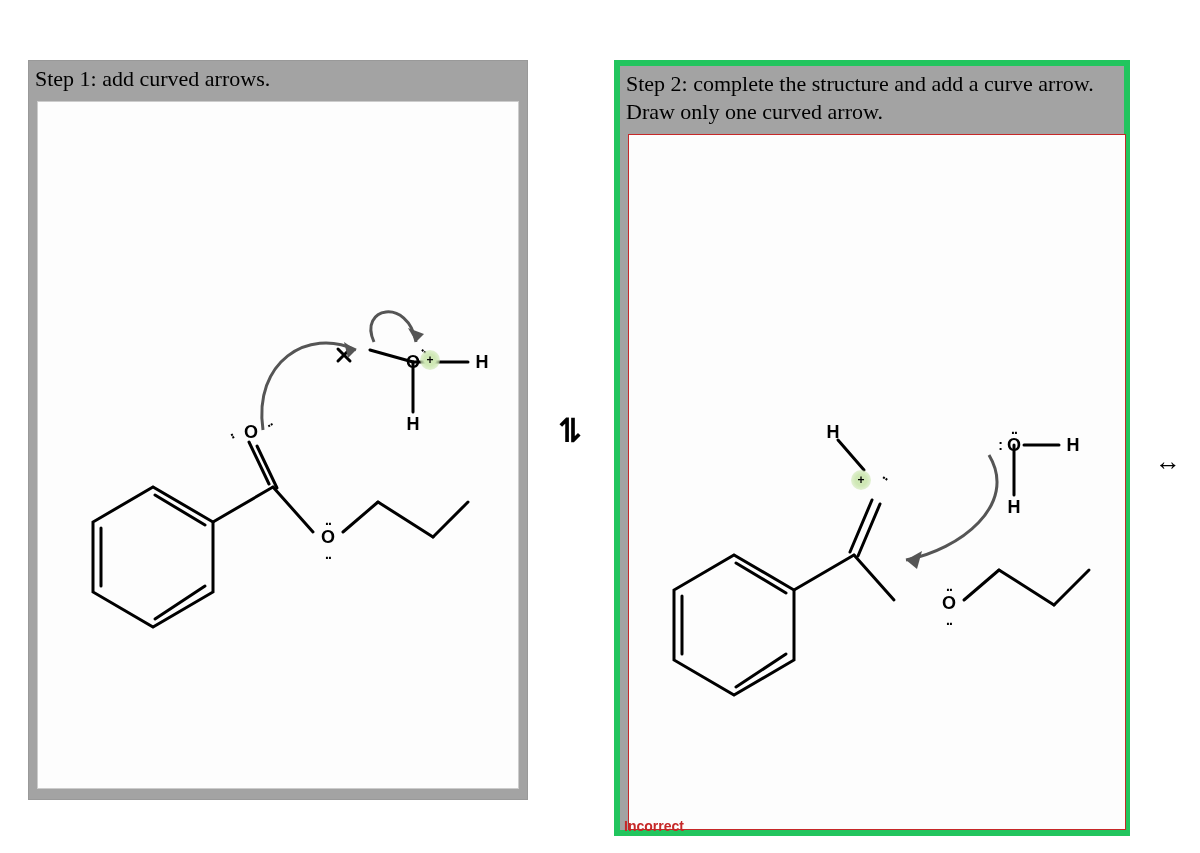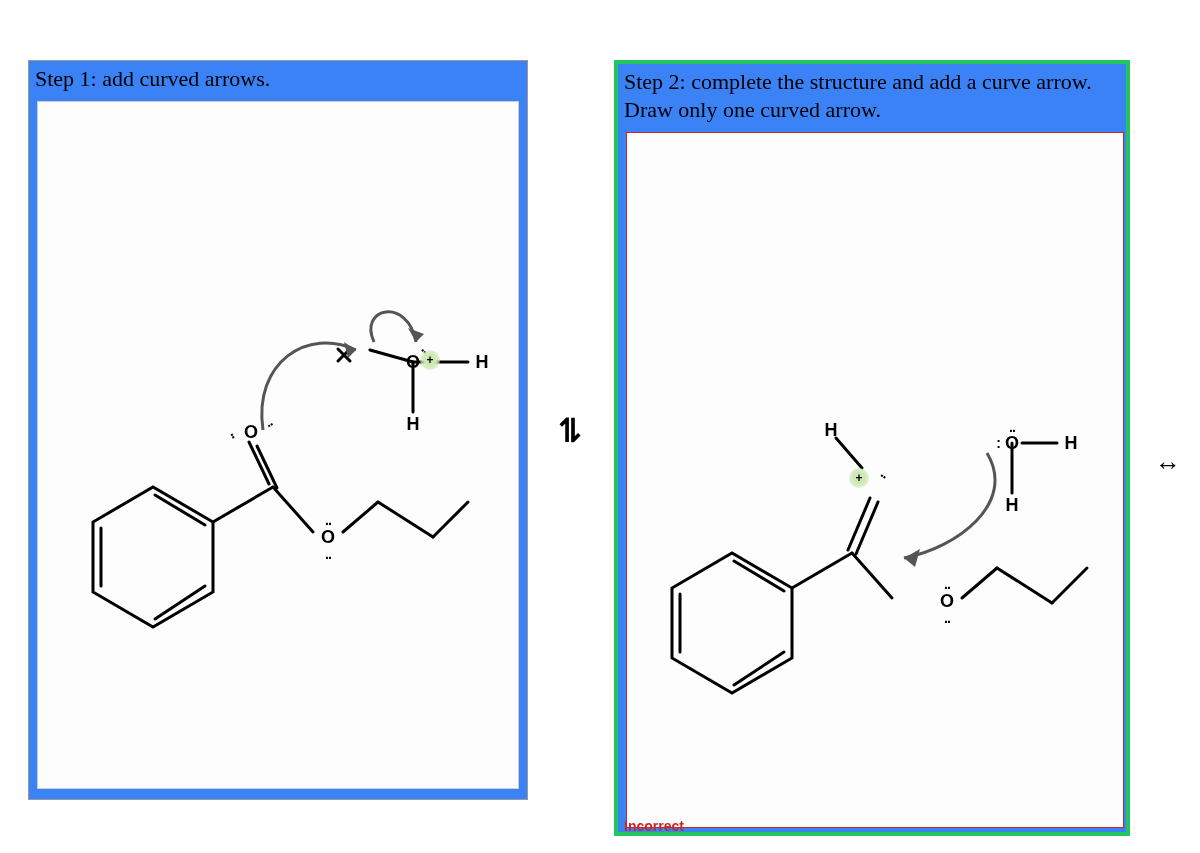--- a/index.html
+++ b/index.html
@@ -1,18 +1,18 @@
 <!DOCTYPE html>
 <html><head>
 <meta charset="utf-8">
 <style>
   html,body{margin:0;padding:0;width:1200px;height:853px;background:#fff;font-family:"Times New Roman",Times,serif;color:#000}
   .wrap{position:relative;width:1200px;height:853px}
-  .panel{position:absolute;border:1px solid #999;box-sizing:border-box;background:#3b82f6}
-  .panel.error{border:4px solid #22c55e}
+  .panel{position:absolute;border:1px solid #999;box-sizing:border-box;background:#a3a3a3}
+  .panel.error{border:6px solid #22c55e}
   .panel-title{padding:4px 6px 2px 6px;font-size:22px;line-height:1.25}
   .canvas{position:absolute;border:1px solid #ccc;background:#fdfdfd;box-sizing:border-box}
   .panel.error .canvas{border:1px solid #c62828}
   .atom{position:absolute;font-family:Arial,Helvetica,sans-serif;font-weight:700;font-size:18px;color:#000;transform:translate(-50%,-50%)}
   .dots{position:absolute;font-family:Arial;font-size:14px;font-weight:700;color:#000;transform:translate(-50%,-50%);letter-spacing:-1px}
   .charge{position:absolute;width:20px;height:20px;border-radius:50%;background:radial-gradient(#cfe8b5 40%,rgba(207,232,181,0.2) 100%);display:flex;align-items:center;justify-content:center;font-family:Arial;font-size:12px;font-weight:700;transform:translate(-50%,-50%)}
   .eq{position:absolute;font-size:32px;font-weight:700;transform:translate(-50%,-50%)}
   .barrow{position:absolute;font-size:26px;font-weight:700;transform:translate(-50%,-50%)}
   .incorrect{position:absolute;font-family:Arial,Helvetica,sans-serif;font-size:14px;font-weight:700;color:#c62828}
   svg{position:absolute;top:0;left:0;overflow:visible}

